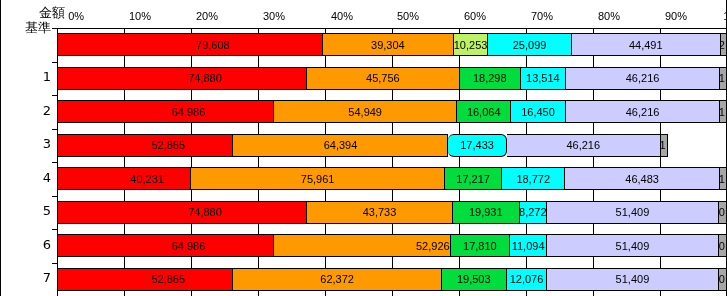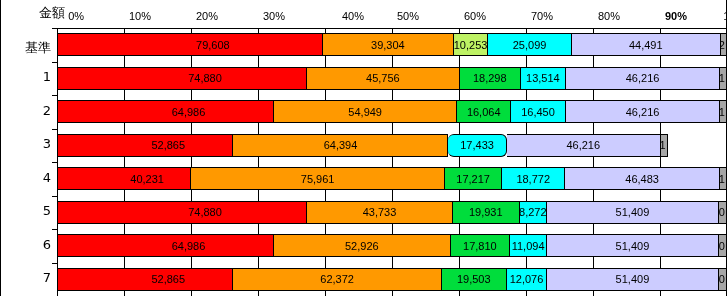--- a/index.html
+++ b/index.html
@@ -86,26 +86,26 @@
 
 <div id="chart-frame">
 
   <div id="axis-top">
     <div id="axis-title">金額</div>
     <div id="tick-label-host">
         <div class="axis-tick-label" style="left: 56px; transform: translateX(-30%);">0%</div>
         <div class="axis-tick-label" style="left: 123px;">10%</div>
         <div class="axis-tick-label" style="left: 190px;">20%</div>
         <div class="axis-tick-label" style="left: 257px;">30%</div>
-        <div class="axis-tick-label" style="left: 336px;">40%</div>
+        <div class="axis-tick-label" style="left: 325px;">40%</div>
         <div class="axis-tick-label" style="left: 391px;">50%</div>
         <div class="axis-tick-label" style="left: 458px;">60%</div>
         <div class="axis-tick-label" style="left: 525px;">70%</div>
         <div class="axis-tick-label" style="left: 592px;">80%</div>
-        <div class="axis-tick-label" style="left: 659px; font-weight: bold;">90%</div>
+        <div class="axis-tick-label" style="left: 659px;">90%</div>
         <div class="axis-tick-label" style="left: 726px; transform: translateX(-70%);">100%</div>
       </div>
   </div>
 
   <div id="plot">
     <div id="plot-inner">
       <div id="plot-border-top"></div>
       <div id="gridline-host">
           <div class="gridline" style="left: 0px;"></div>
           <div class="gridline" style="left: 67px;"></div>
@@ -234,21 +234,21 @@
               <span class="seg-label">51,409</span>
             </div>
             <div class="seg last-thin" style="width: 8.21287px; flex: 0 0 8.21287px; background: rgb(166, 166, 166);">
               <span class="seg-label">2,460</span>
             </div>
           </div>
           <div class="row" style="top: 206.25px; height: 23px;">
             <div class="seg" style="width: 216.96px; flex: 0 0 216.96px; background: rgb(255, 0, 0);">
               <span class="seg-label">64,986</span>
             </div>
-            <div class="seg" style="width: 176.697px; flex: 0 0 176.697px; background: rgb(255, 153, 0);">
+            <div class="seg" style="width: 176.697px; flex: 0 0 176.697px; background: rgb(255, 153, 0); justify-content: flex-end;">
               <span class="seg-label">52,926</span>
             </div>
             <div class="seg" style="width: 59.4599px; flex: 0 0 59.4599px; background: rgb(0, 221, 60);">
               <span class="seg-label">17,810</span>
             </div>
             <div class="seg" style="width: 37.038px; flex: 0 0 37.038px; background: rgb(0, 255, 255);">
               <span class="seg-label">11,094</span>
             </div>
             <div class="seg" style="width: 171.632px; flex: 0 0 171.632px; background: rgb(204, 204, 255);">
               <span class="seg-label">51,409</span>
@@ -275,21 +275,21 @@
             </div>
             <div class="seg last-thin" style="width: 8.21287px; flex: 0 0 8.21287px; background: rgb(166, 166, 166);">
               <span class="seg-label">2,460</span>
             </div>
           </div>
         </div>
     </div>
   </div>
 
   <div id="rowlabel-host">
-      <div class="row-label" style="top: 39px;">基準</div>
+      <div class="row-label" style="top: 19px;">基準</div>
       <div class="tickmark" style="top: 28px;"></div>
       <div class="row-label" style="top: 69.25px;">1</div>
       <div class="tickmark" style="top: 61.5px;"></div>
       <div class="row-label" style="top: 102.75px;">2</div>
       <div class="tickmark" style="top: 95px;"></div>
       <div class="row-label" style="top: 136.25px;">3</div>
       <div class="tickmark" style="top: 128.5px;"></div>
       <div class="row-label" style="top: 169.75px;">4</div>
       <div class="tickmark" style="top: 162px;"></div>
       <div class="row-label" style="top: 203.25px;">5</div>

